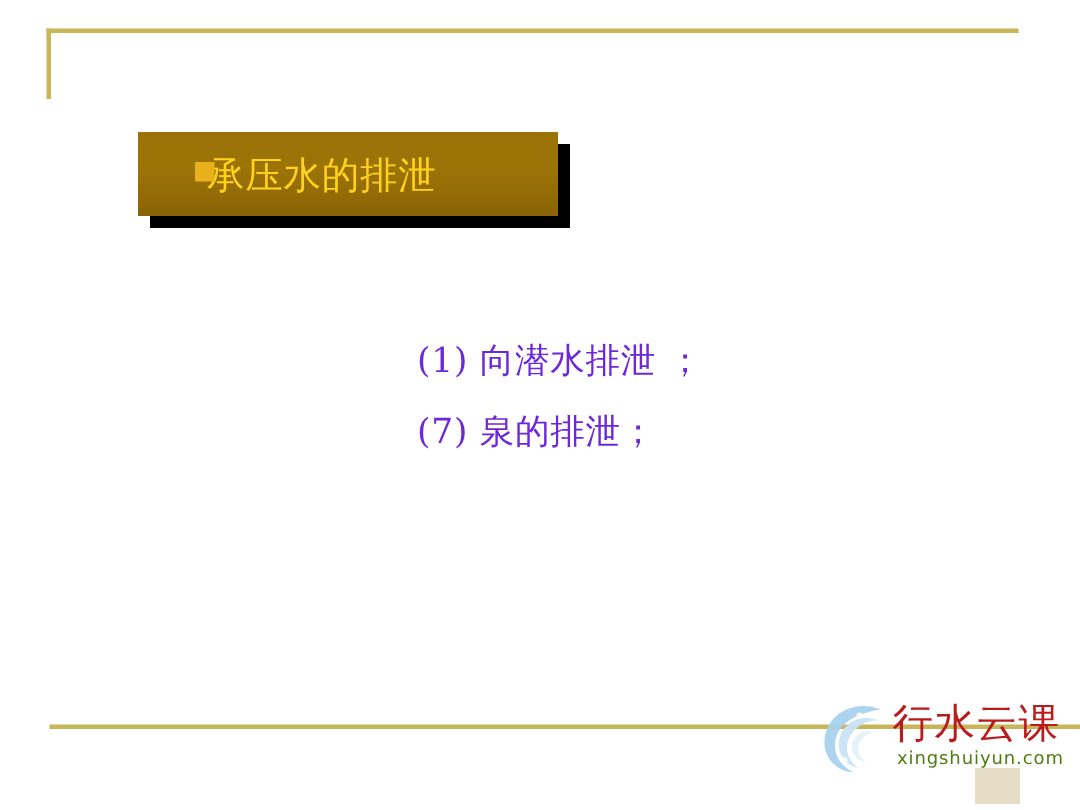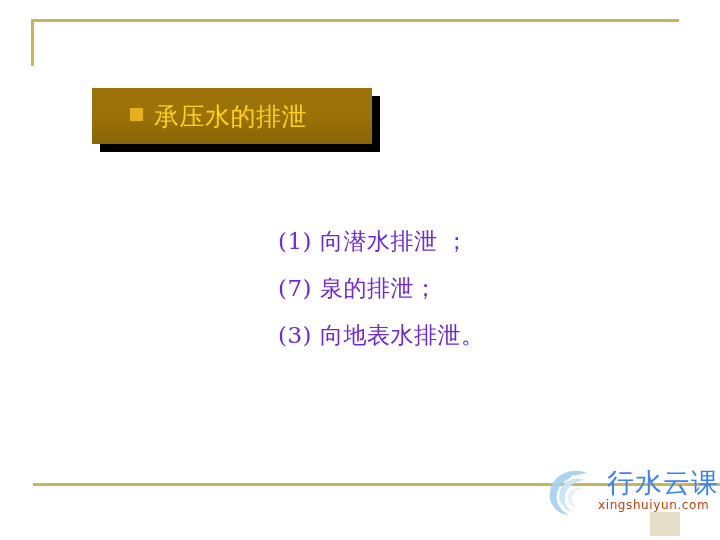--- a/index.html
+++ b/index.html
@@ -73,21 +73,21 @@
   }
   #title-bullet {
     position: absolute;
     left: 38px;
     top: 20px;
     width: 13px;
     height: 13px;
     background: #e8b01a;
   }
   #title-text {
-    margin-left: 24px;
+    margin-left: 8px;
     color: #ffd21e;
     font-family: "DejaVu Sans", "Liberation Sans", sans-serif;
     font-size: 25px;
     line-height: 1;
     letter-spacing: 0.5px;
     white-space: nowrap;
   }
 
   
   #body-list {
@@ -118,33 +118,32 @@
     position: absolute;
     left: 0px;
     top: 2px;
     width: 54px;
     height: 54px;
   }
   #wm-cn-text {
     position: absolute;
     left: 52px;
     top: 6px;
-    color: #3b82f6;
+    color: #b91c1c;
     font-family: "DejaVu Sans", "Liberation Sans", sans-serif;
     font-size: 27px;
     line-height: 30px;
     letter-spacing: 1px;
     white-space: nowrap;
-    margin-left: 12px;
   }
   #wm-url-text {
     position: absolute;
     left: 55px;
     top: 36px;
-    color: #c2410c;
+    color: #4d7c0f;
     font-family: "DejaVu Sans", "Liberation Sans", sans-serif;
     font-size: 12px;
     letter-spacing: 0.6px;
     white-space: nowrap;
   }
   #wm-swatch {
     position: absolute;
     left: 650px;
     top: 512px;
     width: 30px;
@@ -165,21 +164,20 @@
     <div id="title-plate-shadow"></div>
     <div id="title-plate">
       <div id="title-bullet"></div>
       <div id="title-text">承压水的排泄</div>
     </div>
   </div>
 
   <div id="body-list">
     <div class="body-line">(1) 向潜水排泄 ；</div>
     <div class="body-line">(7) 泉的排泄；</div>
-    <div class="body-line">(3) 向地表水排泄。</div>
   </div>
 
   <div id="watermark">
     <div id="wm-logo">
       <svg width="54" height="54" viewBox="0 0 54 54" xmlns="http://www.w3.org/2000/svg">
         <path d="M44 9 C30 3 13 9 8 23 C3 37 12 50 26 51 C16 46 11 36 15 26 C19 16 31 11 44 9 Z" fill="#a9d2ee" opacity="0.95"></path>
         <path d="M42 16 C31 12 20 17 17 27 C14 37 20 46 29 48 C22 43 20 35 23 28 C27 20 34 17 42 16 Z" fill="#c9e4f6" opacity="0.95"></path>
         <path d="M40 24 C33 22 26 26 25 32 C24 38 28 43 34 44 C29 40 28 35 30 31 C33 26 36 25 40 24 Z" fill="#e2f1fb" opacity="0.95"></path>
         <circle cx="36" cy="34" r="5" fill="#ffffff" opacity="0.85"></circle>
         <circle cx="30" cy="13" r="2" fill="#ffffff" opacity="0.9"></circle>

